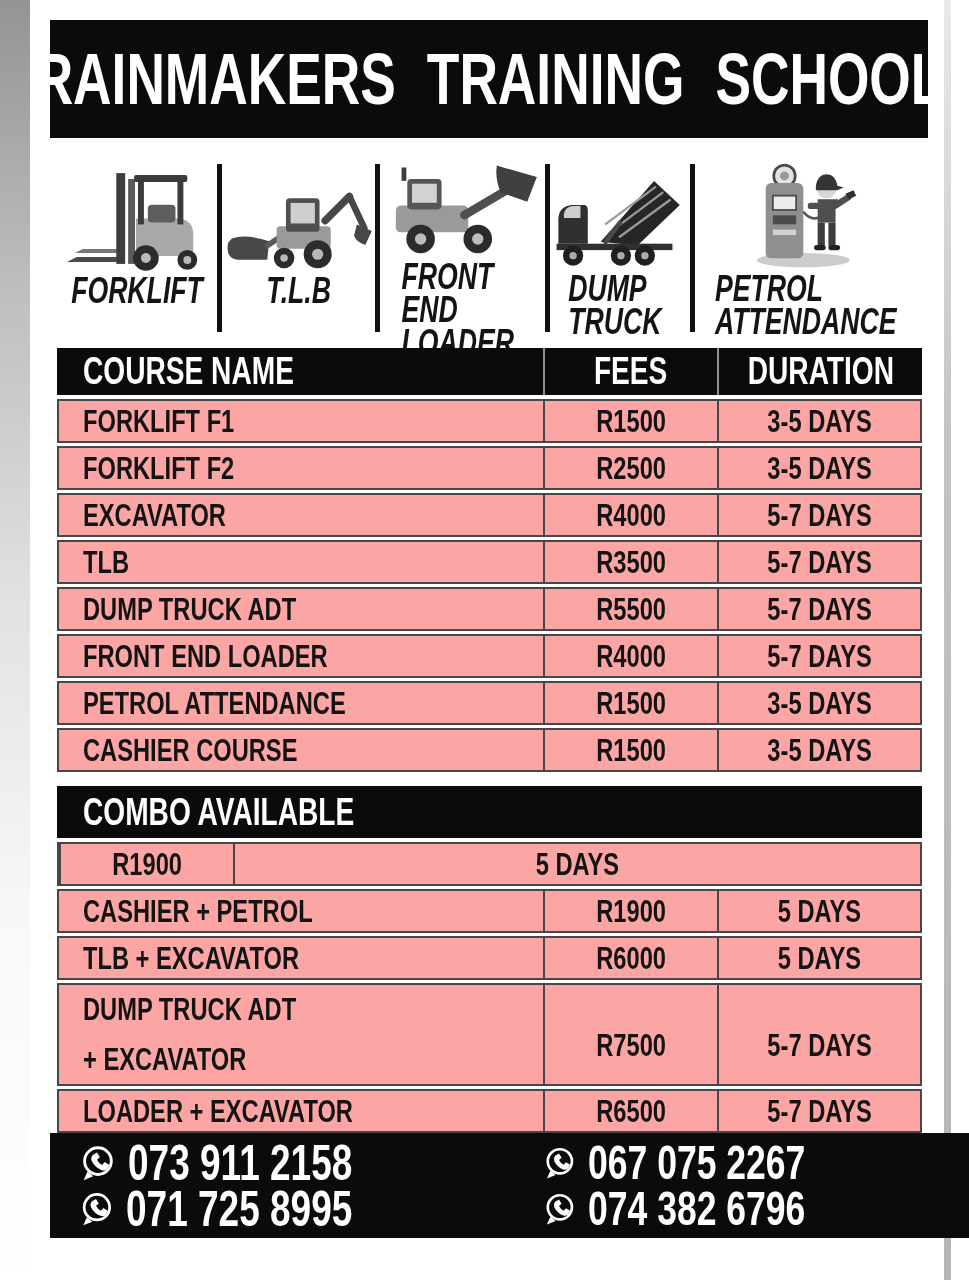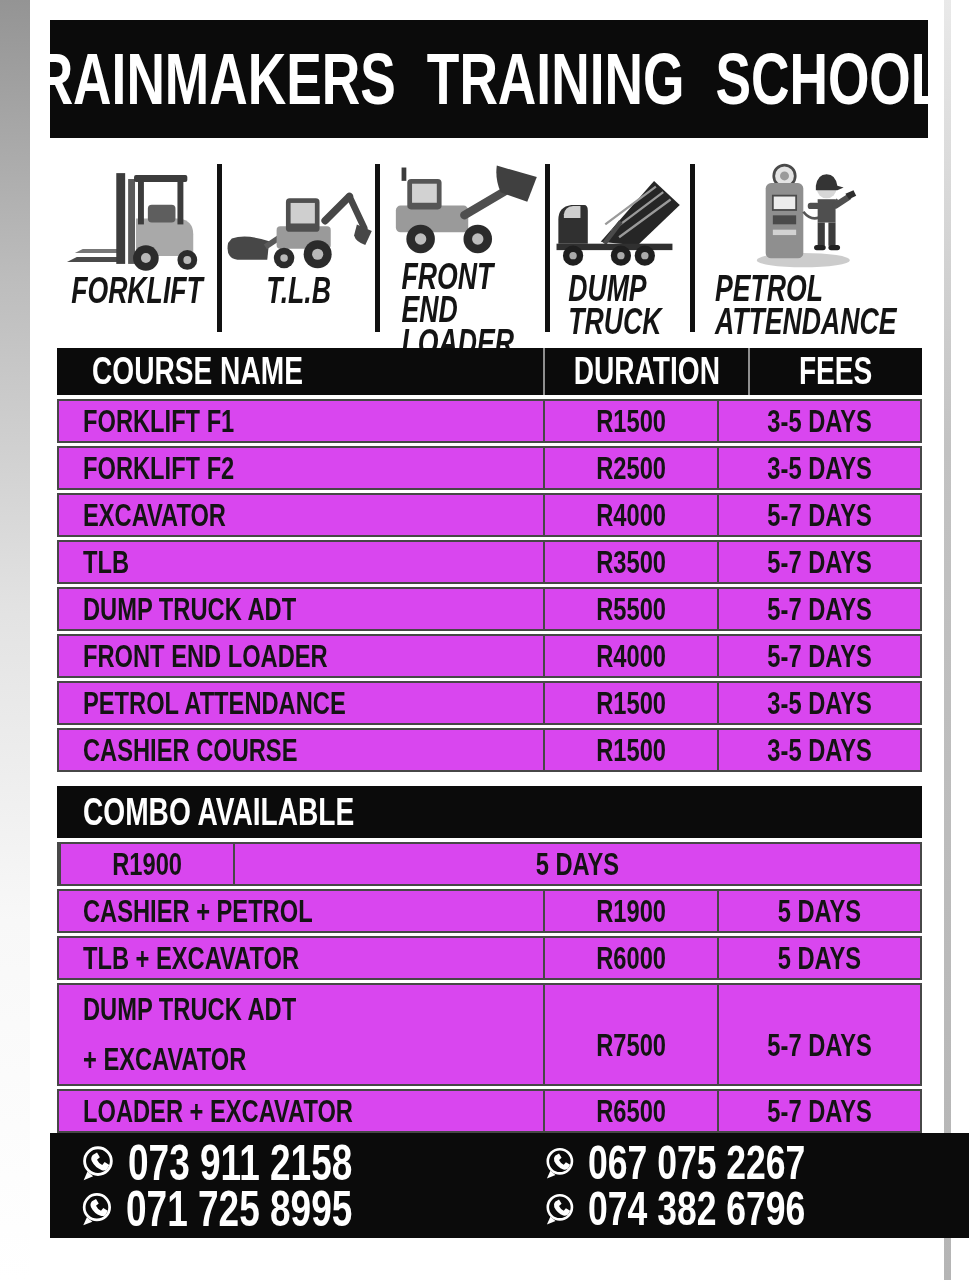--- a/index.html
+++ b/index.html
@@ -48,27 +48,27 @@
   }
   .vdivider { width:5px; height:168px; background:#111111; margin-top:6px; flex:0 0 auto; }
   .c1{width:160px;} .c2{width:153px;} .c3{width:165px;} .c4{width:140px;} .c5{width:222px;}
 
   
   .courses { position:absolute; left:57px; top:348px; width:865px; }
   .combo   { position:absolute; left:57px; top:786px; width:865px; }
 
   .thead { background:#0b0b0b; height:47px; display:flex; color:#fff; }
   .thead .hcell { display:flex; align-items:center; font-size:38px; font-weight:900; }
-  .hc-name { flex:0 0 486px; padding-left:35px;border-radius:21px; }
+  .hc-name { flex:0 0 486px; padding-left:26px;border-radius:21px; }
   .hc-fee  { flex:0 0 174px; justify-content:center; border-left:2px solid #8f8f8f; }
   .hc-dur  { flex:1; justify-content:center; border-left:2px solid #8f8f8f; }
 
   .tbody .trow {
     display:flex; min-height:44px; margin-top:3px;
-    background:#d946ef; border:2px solid #474747;
+    background:#fca5a5; border:2px solid #474747;
   }
   .tbody .trow:first-of-type { margin-top:4px; }
   .cell { display:flex; align-items:center; font-size:32px; font-weight:800; color:#141414; }
   .cell.name { flex:0 0 484px; padding-left:24px; }
   .cell.fee  { flex:0 0 174px; justify-content:center; border-left:2px solid #474747; }
   .cell.dur  { flex:1; justify-content:center; border-left:2px solid #474747; }
 
   .trow.multiline { min-height:90px; }
   .trow.multiline .cell.name { align-items:center; }
   .trow.multiline .cell.name .cx { line-height:1.55; }
@@ -219,25 +219,25 @@
       </div>
       <div class="icon-label"><span class="cx cx-c">PETROL ATTENDANCE</span></div>
     </div>
   </div>
 
   <div class="courses">
     <div class="thead">
       <div class="hcell hc-name">
           <span class="cx cx-l">COURSE NAME</span>
         </div>
+      <div class="hcell hc-fee">
+          <span class="cx cx-c">FEES</span>
+        </div>
       <div class="hcell hc-dur">
           <span class="cx cx-c">DURATION</span>
-        </div>
-      <div class="hcell hc-fee">
-          <span class="cx cx-c">FEES</span>
         </div>
     </div>
     <div class="tbody">
 
         <div class="trow">
           <div class="cell name">
             <span class="cx cx-l">FORKLIFT F1</span>
           </div>
           <div class="cell fee">
             <span class="cx cx-c">R1500</span>

